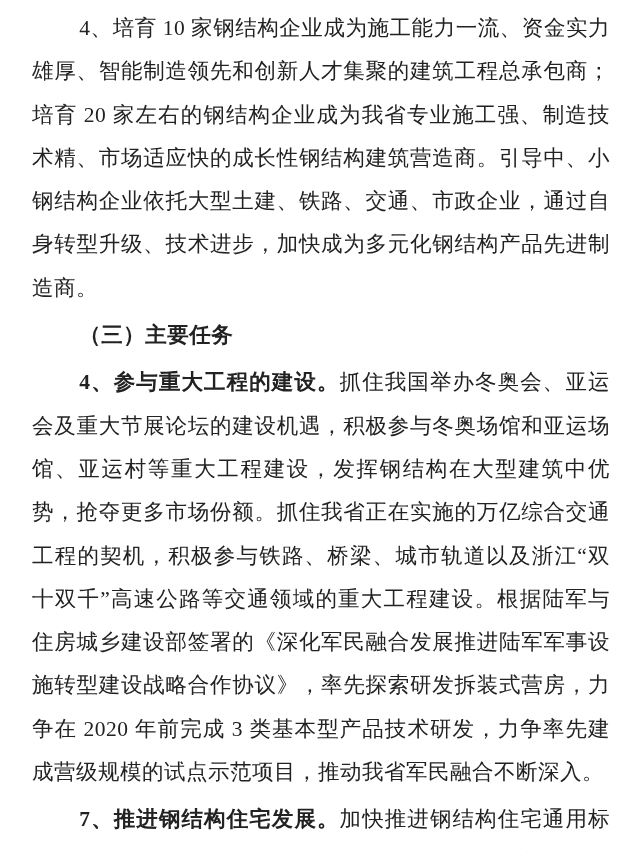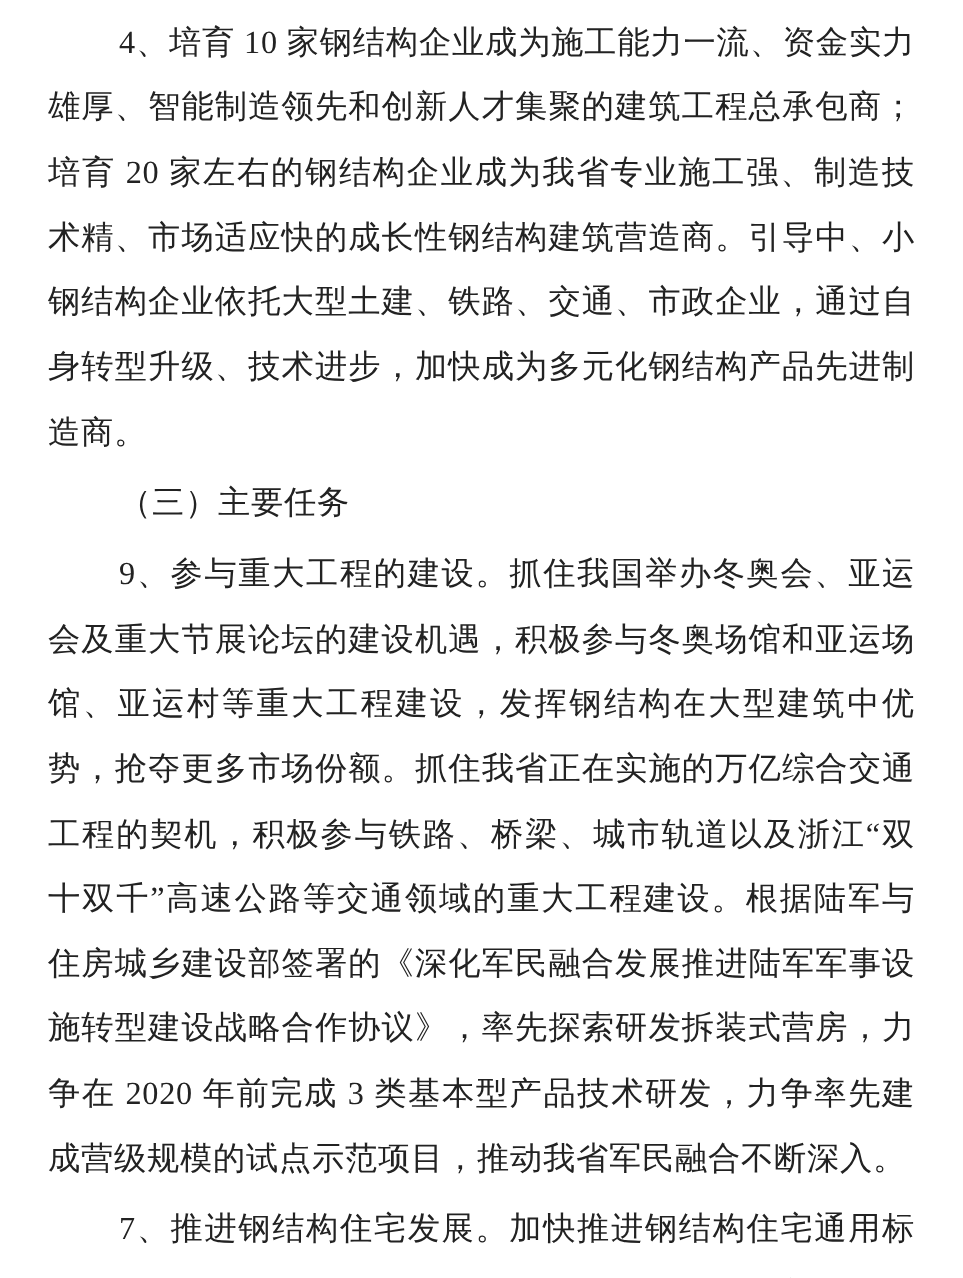--- a/index.html
+++ b/index.html
@@ -25,29 +25,29 @@
     text-align: justify;
     text-justify: inter-ideograph;
     letter-spacing: 0.5px;
   }
   .para {
     margin: 4px;
     padding: 0;
     text-indent: 2.2em;
   }
   .bold {
-    font-weight: normal;
+    font-weight: bold;
   }
 </style>
 </head>
 <body>
 
 <div class="doc-page">
 
   <p class="para"><span>4、培育 10 家钢结构企业成为施工能力一流、资金实力雄厚、智能制造领先和创新人才集聚的建筑工程总承包商；培育 20 家左右的钢结构企业成为我省专业施工强、制造技术精、市场适应快的成长性钢结构建筑营造商。引导中、小钢结构企业依托大型土建、铁路、交通、市政企业，通过自身转型升级、技术进步，加快成为多元化钢结构产品先进制造商。</span></p>
 
   <p class="para bold"><span>（三）主要任务</span></p>
 
-  <p class="para"><span class="bold">9、参与重大工程的建设。</span><span>抓住我国举办冬奥会、亚运会及重大节展论坛的建设机遇，积极参与冬奥场馆和亚运场馆、亚运村等重大工程建设，发挥钢结构在大型建筑中优势，抢夺更多市场份额。抓住我省正在实施的万亿综合交通工程的契机，积极参与铁路、桥梁、城市轨道以及浙江“双十双千”高速公路等交通领域的重大工程建设。根据陆军与住房城乡建设部签署的《深化军民融合发展推进陆军军事设施转型建设战略合作协议》，率先探索研发拆装式营房，力争在 2020 年前完成 3 类基本型产品技术研发，力争率先建成营级规模的试点示范项目，推动我省军民融合不断深入。</span></p>
+  <p class="para"><span class="bold">4、参与重大工程的建设。</span><span>抓住我国举办冬奥会、亚运会及重大节展论坛的建设机遇，积极参与冬奥场馆和亚运场馆、亚运村等重大工程建设，发挥钢结构在大型建筑中优势，抢夺更多市场份额。抓住我省正在实施的万亿综合交通工程的契机，积极参与铁路、桥梁、城市轨道以及浙江“双十双千”高速公路等交通领域的重大工程建设。根据陆军与住房城乡建设部签署的《深化军民融合发展推进陆军军事设施转型建设战略合作协议》，率先探索研发拆装式营房，力争在 2020 年前完成 3 类基本型产品技术研发，力争率先建成营级规模的试点示范项目，推动我省军民融合不断深入。</span></p>
 
   <p class="para"><span class="bold">7、推进钢结构住宅发展。</span><span>加快推进钢结构住宅通用标准、集成体系研发，通过针对性技术攻关与模式创新，不断完善住宅结构体系、围护材料技术和装配工艺，发展新型部品部件，持续</span></p>
 
 </div>
 
 </body></html>

